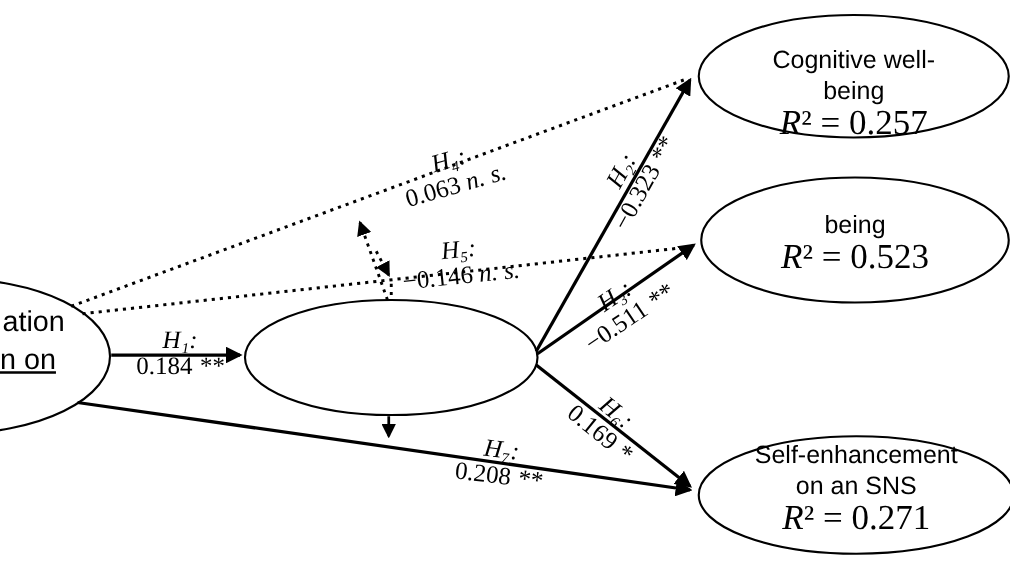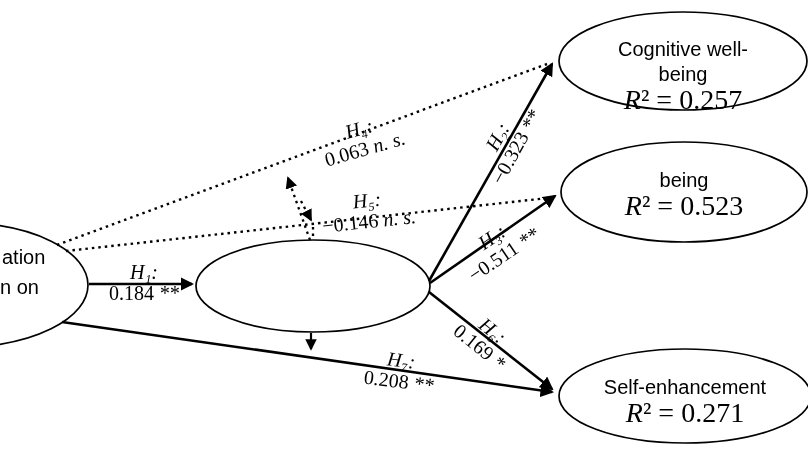--- a/index.html
+++ b/index.html
@@ -13,21 +13,21 @@
     position:absolute; transform:translate(-50%,-50%);
     text-align:center; font-size:20px; line-height:25px; white-space:nowrap;
   }
   .node .nline { display:block; }
   .r2 {
     display:block;
     font-family:"Liberation Serif","DejaVu Serif",serif;
     font-size:28px;
   }
   .r2::first-letter { font-style:italic; }
-  .src-frag { position:absolute; font-size:20px; line-height:22px; white-space:nowrap; }
+  .src-frag { position:absolute; font-size:23px; line-height:22px; white-space:nowrap; }
   .plabel {
     position:absolute; text-align:center; white-space:nowrap;
     font-family:"Liberation Serif","DejaVu Serif",serif;
     font-size:20px; line-height:21px;
   }
   .plabel .h { font-style:italic; display:block; }
   .plabel .sig { font-style:italic; }
   
   #lb-h1 { left:144px; top:283px; transform:translate(-50%,-50%); }
   #lb-h2 { left:507px; top:142px; transform:translate(-50%,-50%) rotate(-61deg); }
@@ -66,37 +66,38 @@
     <line x1="429" y1="281" x2="552" y2="64" stroke="#000" stroke-width="2.6" marker-end="url(#arr)"></line>
     <line x1="430" y1="283" x2="555" y2="196" stroke="#000" stroke-width="2.6" marker-end="url(#arr)"></line>
     <line x1="429" y1="292" x2="552" y2="389" stroke="#000" stroke-width="2.6" marker-end="url(#arr)"></line>
     <line x1="62" y1="322" x2="552" y2="392" stroke="#000" stroke-width="2.6" marker-end="url(#arr)"></line>
 
     <line x1="311" y1="333" x2="311" y2="349" stroke="#000" stroke-width="2.2" marker-end="url(#arr)"></line>
   </svg>
 
   <div>
     <span class="src-frag" style="left:2px; top:246px;">ation</span>
-    <span class="src-frag" style="left:0px; top:276px;">n on</span>
+    <span class="src-frag" style="left:0px; top:276px;text-decoration:underline;">n on</span>
   </div>
 
 
   <div class="node" style="left:683px; top:74px;">
     <span class="nline">Cognitive well-</span>
     <span class="nline">being</span>
     <span class="r2">R² = 0.257</span>
   </div>
 
   <div class="node" style="left:684px; top:193px;">
     <span class="nline">being</span>
     <span class="r2">R² = 0.523</span>
   </div>
 
-  <div class="node" style="left:685px; top:400px;">
+  <div class="node" style="left:685px; top:390px;">
     <span class="nline">Self-enhancement</span>
+    <span class="nline">on an SNS</span>
     <span class="r2">R² = 0.271</span>
   </div>
 
   <div class="plabel" id="lb-h1">
     <span class="h">H₁:</span>
     <span>0.184</span>
     <span class="sig">**</span>
   </div>
 
   <div class="plabel" id="lb-h2">

